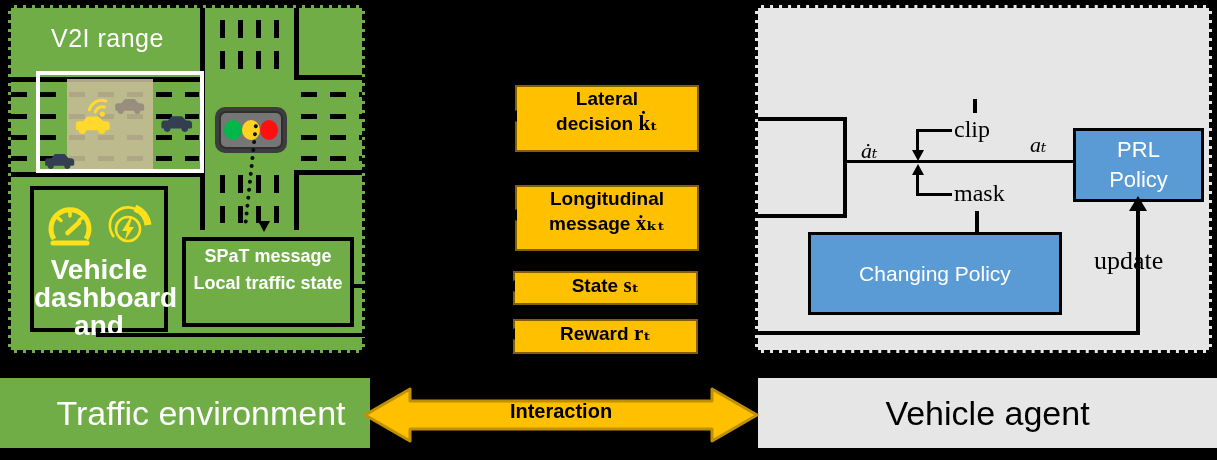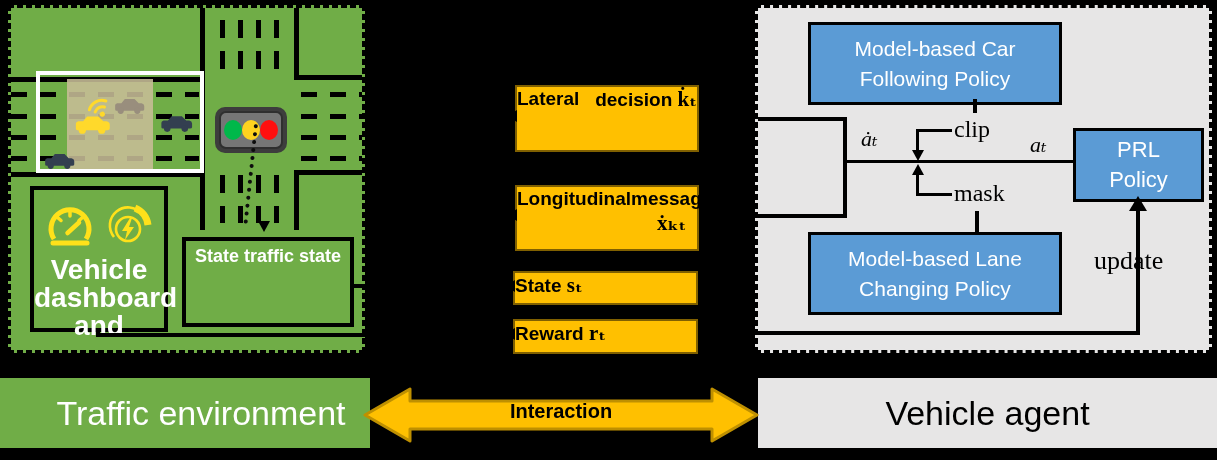--- a/index.html
+++ b/index.html
@@ -29,40 +29,41 @@
   .icon-row{display:flex;justify-content:center;align-items:flex-start;gap:10px;margin-top:12px;}
   .dash-text{font-size:28px;line-height:28px;margin-top:6px;}
   .spat-box{left:171px;top:229px;width:172px;height:90px;font-size:18px;line-height:27px;padding-top:2px;}
   
   .tri-left{position:absolute;width:0;height:0;border-top:6px solid transparent;border-bottom:6px solid transparent;border-right:10px solid #000;}
   .tri-down{position:absolute;width:0;height:0;border-left:6px solid transparent;border-right:6px solid transparent;border-top:11px solid #000;}
   .tri-up{position:absolute;width:0;height:0;border-left:6px solid transparent;border-right:6px solid transparent;border-bottom:11px solid #000;}
   .tri-up.big{border-left-width:9px;border-right-width:9px;border-bottom-width:15px;}
   
   .sig-box{position:absolute;background:#ffc000;border:2.5px solid #806000;color:#000;font-weight:bold;
-           font-size:19px;text-align:center;display:flex;flex-direction:row;justify-content:space-between;line-height:24px;}
+           font-size:19px;text-align:center;display:flex;flex-direction:column;justify-content:flex-start;line-height:24px;}
   .math{font-family:"Liberation Serif","DejaVu Serif","DejaVu Sans",serif;font-size:21px;}
   
   .blue-box{position:absolute;background:#5b9bd5;border:3.5px solid #000;color:#fff;text-align:center;
             font-size:21px;line-height:30px;display:flex;flex-direction:column;justify-content:center;}
   .serif-label{position:absolute;font-family:"Liberation Serif","DejaVu Serif",serif;color:#000;}
   .math-label{position:absolute;font-family:"Liberation Serif","DejaVu Serif","DejaVu Sans",serif;font-style:italic;font-size:22px;color:#000;}
   
   .env-footer{left:0;top:378px;width:370px;height:70px;background:#70ad47;color:#fff;font-size:34px;
               display:flex;align-items:center;justify-content:center;padding-left:32px;}
   .agent-footer{left:758px;top:378px;width:459px;height:70px;background:#e7e6e6;color:#000;font-size:34px;
               display:flex;align-items:center;justify-content:center;}
   .interaction-text{left:362px;top:400px;width:398px;text-align:center;color:#000;font-weight:bold;font-size:20px;}
 </style>
 </head>
 <body>
 
 <div id="canvas">
 
   <div class="abs env-panel">
+    <div class="abs v2i-label">V2I range</div>
 
     <div class="edge" style="left:0;top:69px;width:192px;height:5px;"></div>
     <div class="edge" style="left:0;top:164px;width:192px;height:5px;"></div>
     <div class="edge" style="left:283px;top:67px;width:68px;height:5px;"></div>
     <div class="edge" style="left:283px;top:162px;width:68px;height:5px;"></div>
     <div class="edge" style="left:189px;top:0;width:5px;height:222px;"></div>
     <div class="edge" style="left:283px;top:0;width:5px;height:67px;"></div>
     <div class="edge" style="left:283px;top:162px;width:5px;height:60px;"></div>
 
     <div class="dash-row" style="left:0;top:84px;width:188px;"></div>
@@ -138,21 +139,22 @@
           <polygon points="26,16 18,29 23,29 21,38 30,25 25,25 28,16" fill="currentColor"></polygon>
         </svg>
       </div>
       <div class="dash-text">
         <div>Vehicle</div>
         <div>dashboard and</div>
       </div>
     </div>
 
     <div class="abs inner-box spat-box">
-      <div>State traffic state</div>
+      <div>SPaT message</div>
+      <div>Local traffic state</div>
     </div>
   </div>
 
   <div class="line" style="left:350px;top:284px;width:163px;height:4px;"></div>
   <div class="line" style="left:96px;top:328px;width:4px;height:8px;"></div>
   <div class="line" style="left:96px;top:333px;width:417px;height:4px;"></div>
 
   <div class="sig-box" style="left:515px;top:85px;width:180px;height:63px;">
     <div>Lateral</div>
     <div><span>decision</span> <span class="math">k̇ₜ</span></div>
@@ -167,26 +169,21 @@
   <div class="sig-box" style="left:513px;top:319px;width:181px;height:31px;">
     <div><span>Reward</span> <span class="math">rₜ</span></div>
   </div>
 
   <div class="tri-left" style="left:507px;top:110px;"></div>
   <div class="tri-left" style="left:507px;top:209px;"></div>
   <div class="tri-left" style="left:505px;top:280px;"></div>
   <div class="tri-left" style="left:505px;top:328px;"></div>
 
   <div class="abs agent-panel">
-    <div class="blue-box" style="left:50px;top:14px;width:248px;height:77px;">
-      <div>Model-based Car</div>
-      <div>Following Policy</div>
-    </div>
     <div class="blue-box" style="left:50px;top:224px;width:248px;height:77px;">
-      <div>Model-based Lane</div>
       <div>Changing Policy</div>
     </div>
     <div class="blue-box" style="left:315px;top:120px;width:125px;height:68px;font-size:22px;">
       <div>PRL</div>
       <div>Policy</div>
     </div>
 
     <div class="line" style="left:0;top:109px;width:88px;height:3.5px;"></div>
     <div class="line" style="left:85px;top:109px;width:3.5px;height:101px;"></div>
     <div class="line" style="left:0;top:206px;width:88px;height:3.5px;"></div>
@@ -198,21 +195,21 @@
     <div class="line" style="left:158px;top:121px;width:3px;height:24px;"></div>
     <div class="tri-down" style="left:153.5px;top:142px;"></div>
     <div class="serif-label" style="left:196px;top:108px;font-size:24px;font-family:Liberation Serif, serif;">clip</div>
 
     <div class="tri-up" style="left:153.5px;top:156px;"></div>
     <div class="line" style="left:158px;top:164px;width:3px;height:24px;"></div>
     <div class="line" style="left:158px;top:185px;width:36px;height:3px;"></div>
     <div class="serif-label" style="left:196px;top:172px;font-size:24px;font-family:Liberation Serif, serif;">mask</div>
     <div class="line" style="left:217px;top:203px;width:3.5px;height:21px;"></div>
 
-    <div class="math-label" style="left:103px;top:118px;">ȧₜ</div>
+    <div class="math-label" style="left:103px;top:130px;">ȧₜ</div>
     <div class="math-label" style="left:272px;top:124px;">aₜ</div>
 
     <div class="line" style="left:0;top:323px;width:382px;height:3.5px;"></div>
     <div class="line" style="left:378px;top:196px;width:3.5px;height:130px;"></div>
     <div class="tri-up big" style="left:371px;top:188px;"></div>
     <div class="serif-label" style="left:336px;top:238px;font-size:26px;">update</div>
   </div>
 
   <div class="abs env-footer">
     <span>Traffic environment</span>

